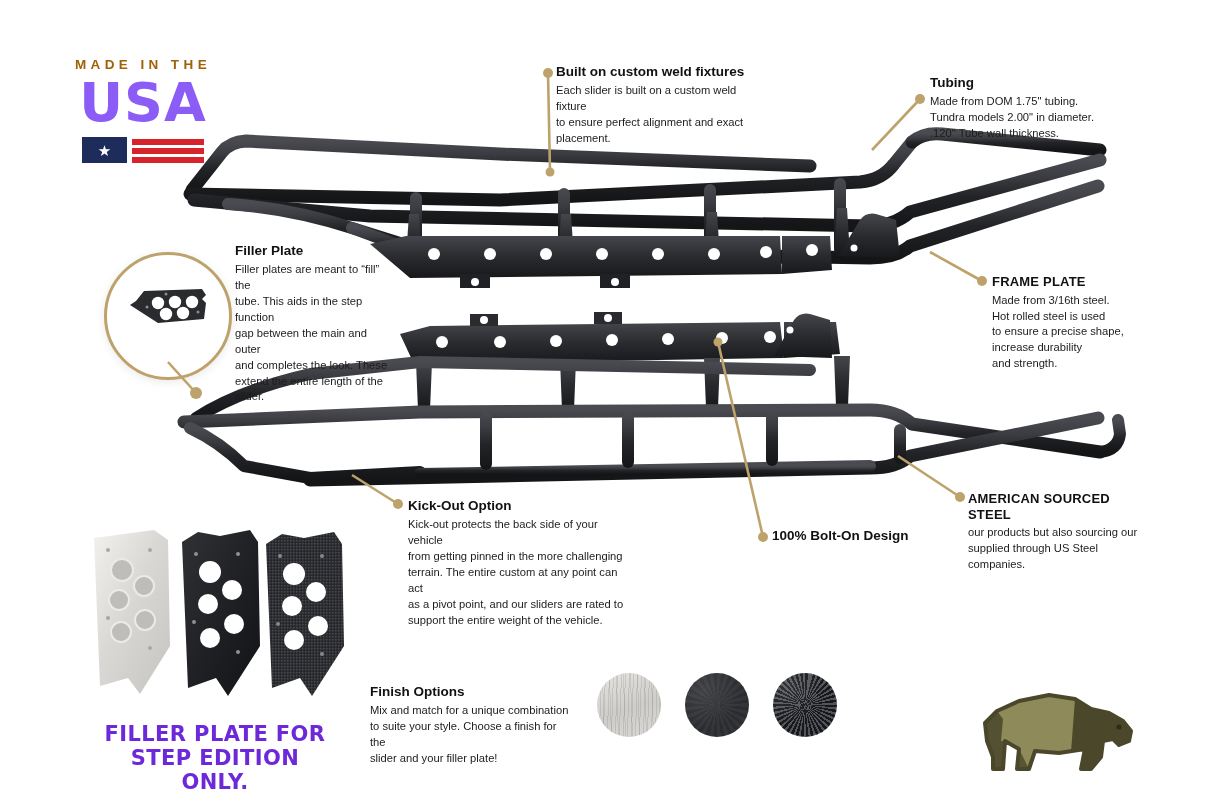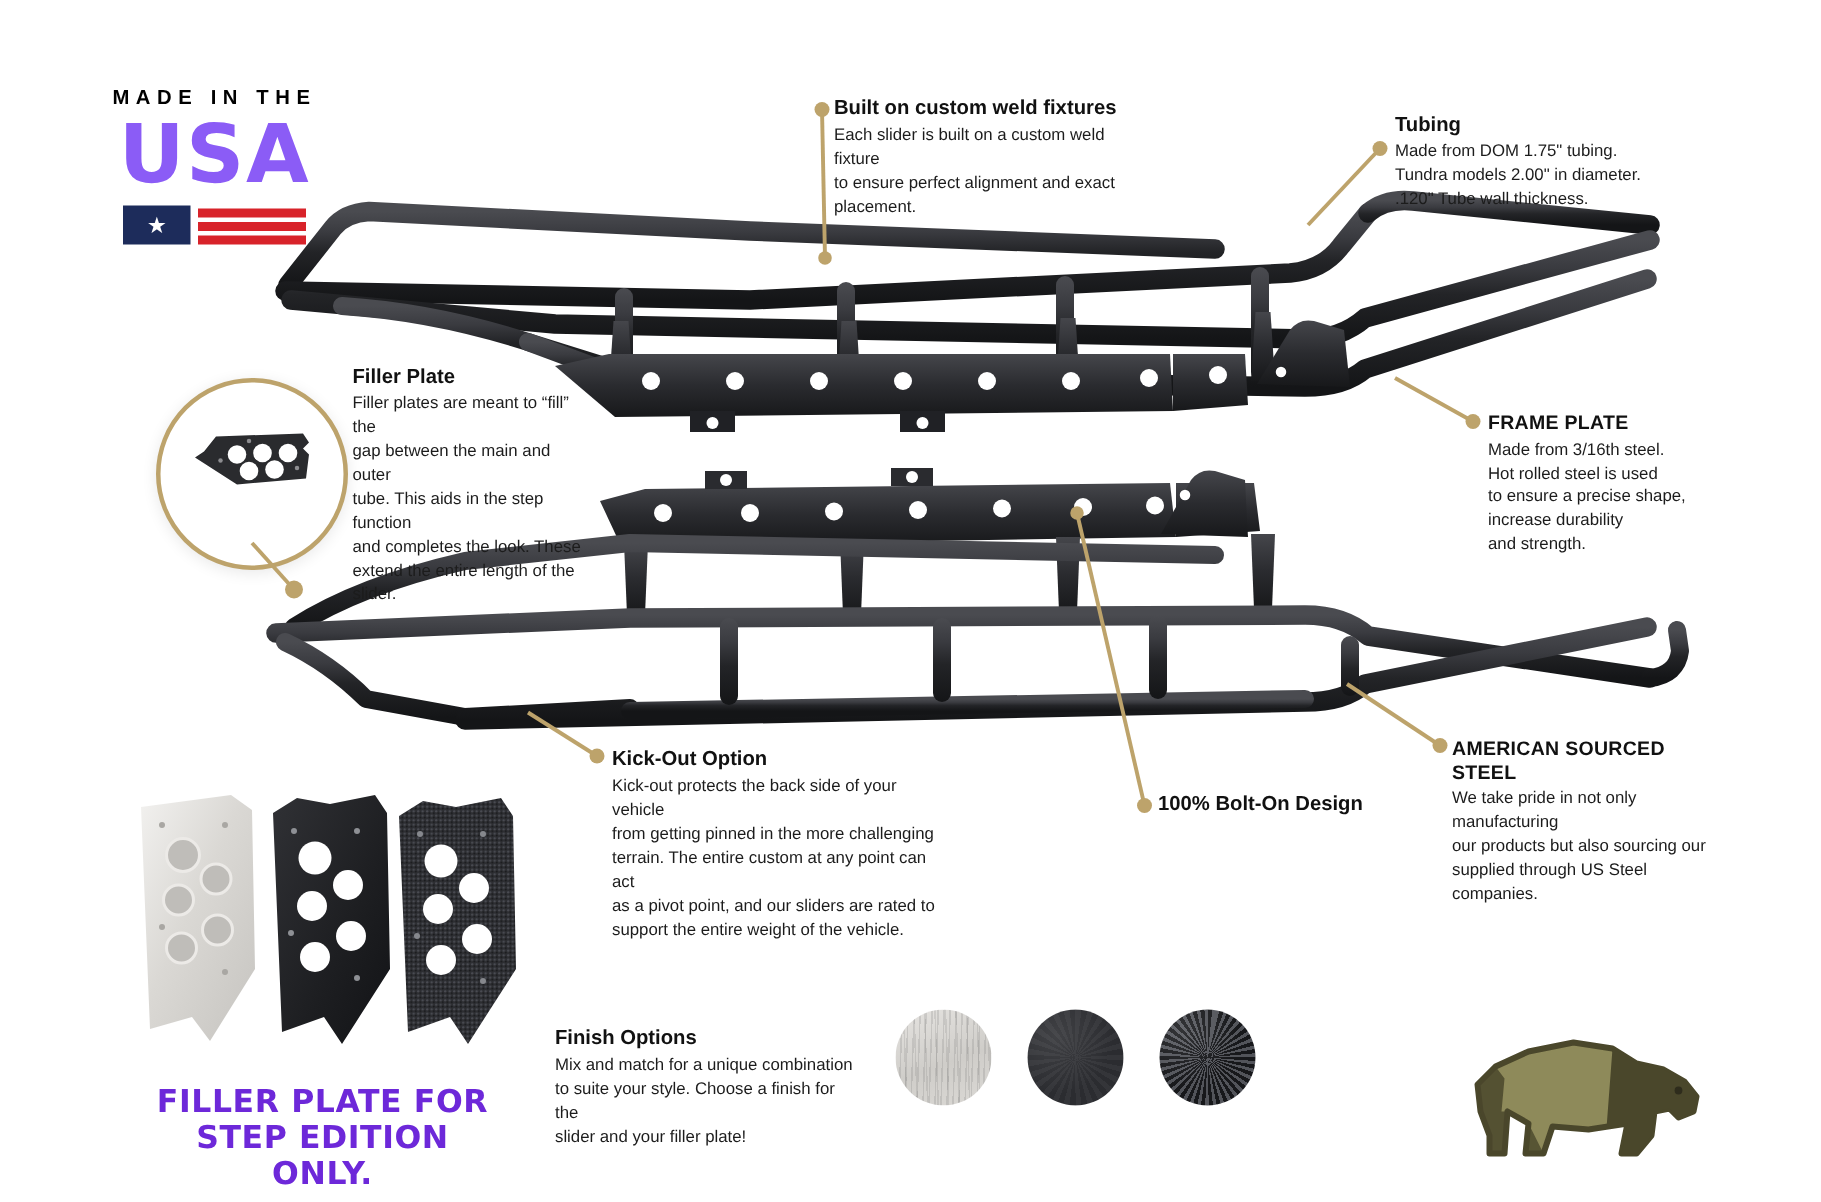--- a/index.html
+++ b/index.html
@@ -3,21 +3,21 @@
 <meta charset="utf-8">
 <style>
   html,body{margin:0;padding:0;background:#fff;}
   body{width:1214px;height:801px;position:relative;overflow:hidden;
        font-family:"Liberation Sans",sans-serif;color:#1a1a1a;}
   .stage{position:absolute;inset:0;}
   .abs{position:absolute;}
 
   
   #usa-badge{left:58px;top:58px;width:170px;}
-  .usa-made{font-size:13.5px;letter-spacing:4.4px;color:#000000;font-weight:600;
+  .usa-made{font-size:13.5px;letter-spacing:4.4px;color:#a16207;font-weight:600;
             text-align:center;line-height:1;}
   .usa-big{font-size:54px;font-weight:800;letter-spacing:1px;color:#8b5cf6;
            text-align:center;line-height:1.05;margin-top:3px;font-family:"DejaVu Sans",sans-serif;}
   .usa-flag{margin:6px auto 0;width:122px;height:26px;position:relative;}
   .flag-canton{position:absolute;left:0;top:0;width:45px;height:26px;background:#1d2c5b;
                display:flex;align-items:center;justify-content:center;}
   .flag-star{color:#fff;font-size:15px;line-height:1;}
   .flag-stripe{position:absolute;right:0;background:#d8232a;width:72px;height:6px;}
   .s1{top:2px;} .s2{top:11px;} .s3{top:20px;}
 
@@ -270,22 +270,22 @@
       <span class="ln">Made from DOM 1.75" tubing.</span>
       <span class="ln">Tundra models 2.00" in diameter.</span>
       <span class="ln">.120" Tube wall thickness.</span>
     </p>
   </div>
 
   <div class="abs" id="c-filler">
     <p class="callout-title">Filler Plate</p>
     <p class="callout-body">
       <span class="ln">Filler plates are meant to “fill” the</span>
+      <span class="ln">tube. This aids in the step function</span>
       <span class="ln">gap between the main and outer</span>
-      <span class="ln">tube. This aids in the step function</span>
       <span class="ln">and completes the look. These</span>
       <span class="ln">extend the entire length of the</span>
       <span class="ln">slider.</span>
     </p>
   </div>
 
   <div class="abs" id="c-frame">
     <p class="callout-title caps">FRAME PLATE</p>
     <p class="callout-body">
       <span class="ln">Made from 3/16th steel.</span>
@@ -307,21 +307,20 @@
     </p>
   </div>
 
   <div class="abs" id="c-bolt">
     <p class="callout-title">100% Bolt-On Design</p>
   </div>
 
   <div class="abs" id="c-steel">
     <p class="callout-title caps">AMERICAN SOURCED STEEL</p>
     <p class="callout-body">
-      <span class="ln">We take pride in not only manufacturing</span>
       <span class="ln">our products but also sourcing our</span>
       <span class="ln">supplied through US Steel companies.</span>
     </p>
   </div>
 
   <div class="abs" id="c-finish">
     <p class="callout-title">Finish Options</p>
     <p class="callout-body">
       <span class="ln">Mix and match for a unique combination</span>
       <span class="ln">to suite your style. Choose a finish for the</span>

